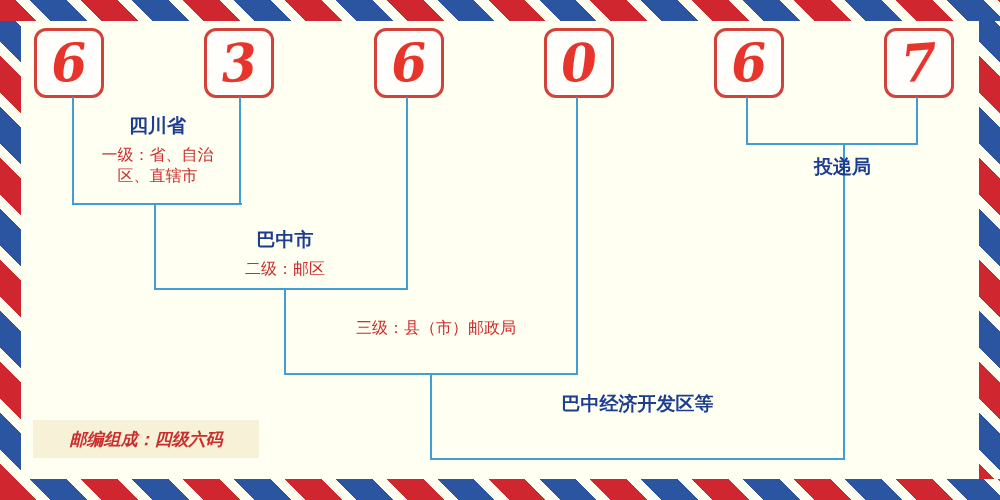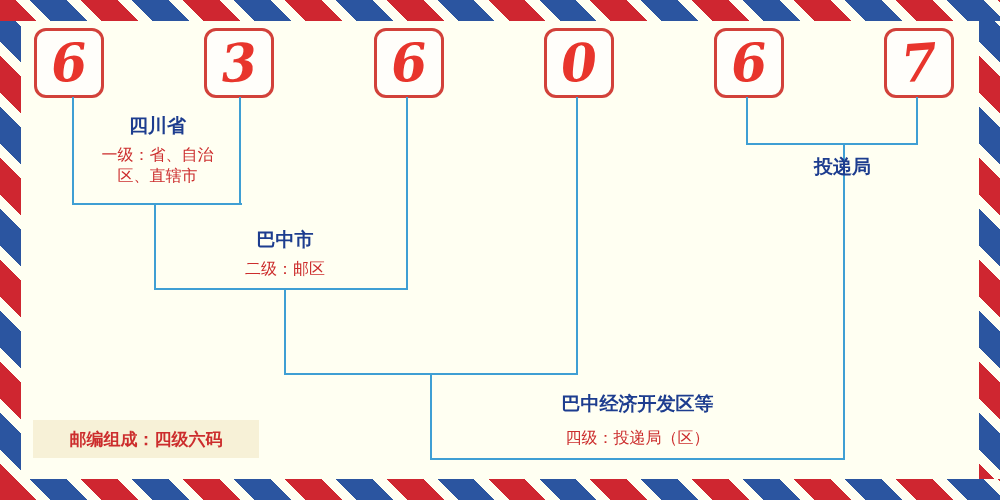--- a/index.html
+++ b/index.html
@@ -83,21 +83,21 @@
   .pos-l2{left:165px;width:240px;top:228px;}
   .pos-l3{left:300px;width:272px;top:310px;}
   .pos-l4{left:500px;width:275px;top:392px;}
   .pos-l4 .desc{margin-top:12px;}
   .pos-l5{left:770px;width:145px;top:107px;margin-top:48px;}
 
   
   .footer-note{
     position:absolute;left:33px;top:420px;width:226px;height:38px;
     background:var(--note-bg,#f7f1d7);
-    display:flex;align-items:center;justify-content:center;
+    display:flex;align-items:center;justify-content:center;font-style:italic;
   }
   .footer-note span{
     color:var(--desc-red,#cc2d2d);
     font-weight:bold;font-size:17px;
   }
 </style>
 </head>
 <body>
 
 <div class="stage">
@@ -150,25 +150,25 @@
     <div class="name">四川省</div>
     <div class="desc">一级：省、自治区、直辖市</div>
   </div>
 
   <div class="lvl pos-l2">
     <div class="name">巴中市</div>
     <div class="desc">二级：邮区</div>
   </div>
 
   <div class="lvl pos-l3">
+    <div class="desc">三级：县（市）邮政局</div>
   </div>
 
   <div class="lvl pos-l4">
     <div class="name">巴中经济开发区等</div>
-    <div class="desc">四级：投递局（区）</div>
   </div>
 
   <div class="lvl pos-l5">
     <div class="name">投递局</div>
   </div>
 
   <div class="footer-note">
     <span>邮编组成：四级六码</span>
   </div>
 

